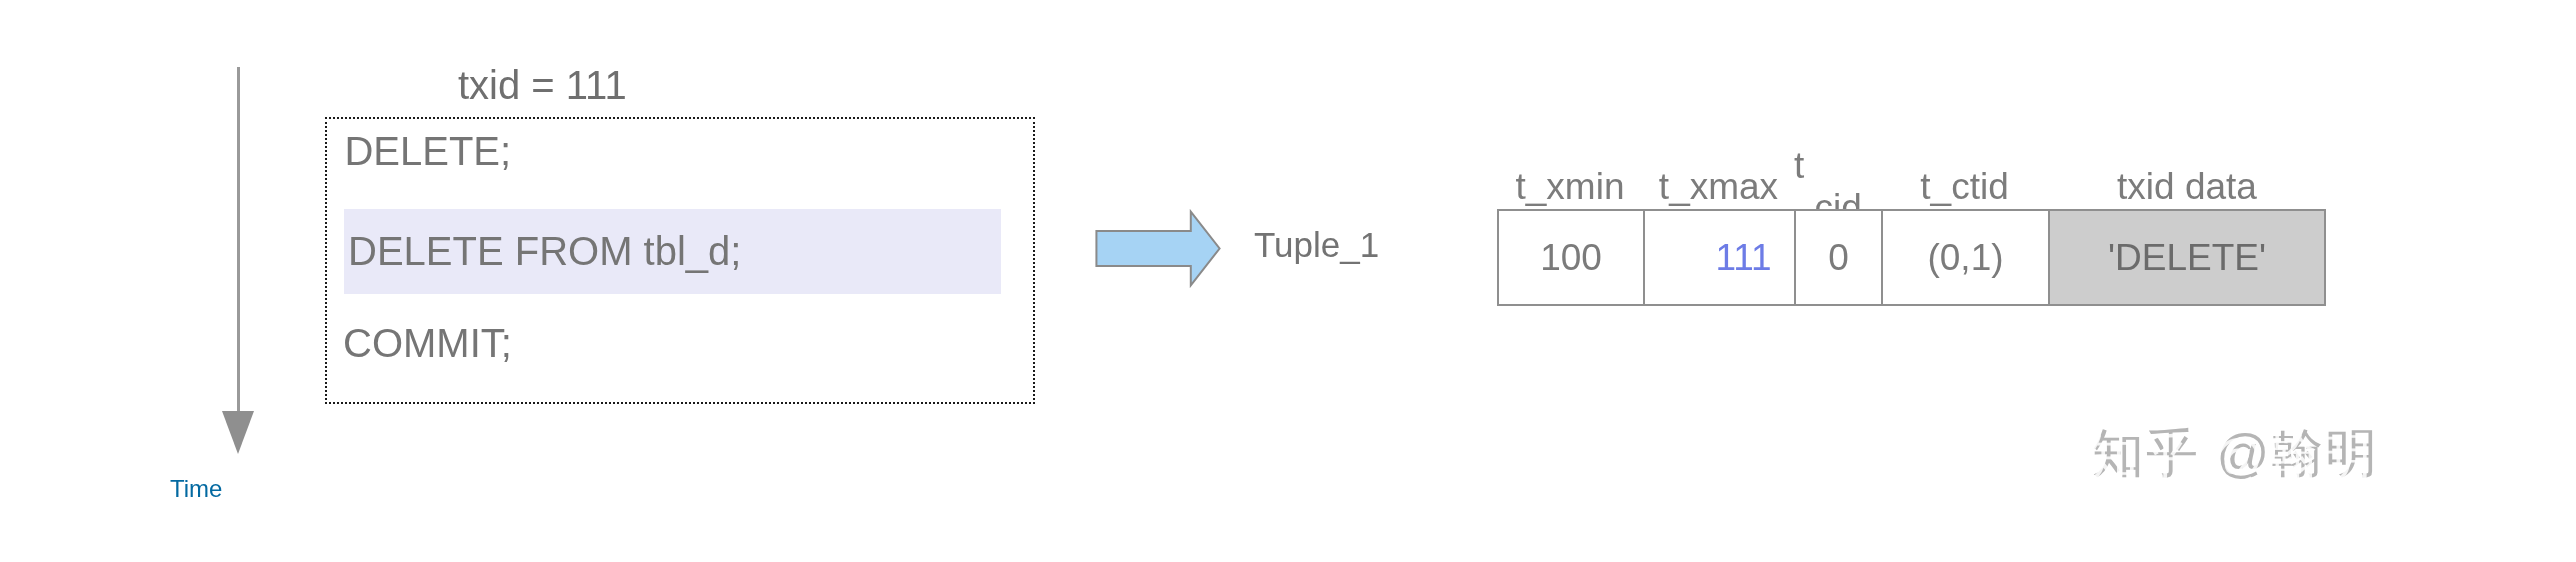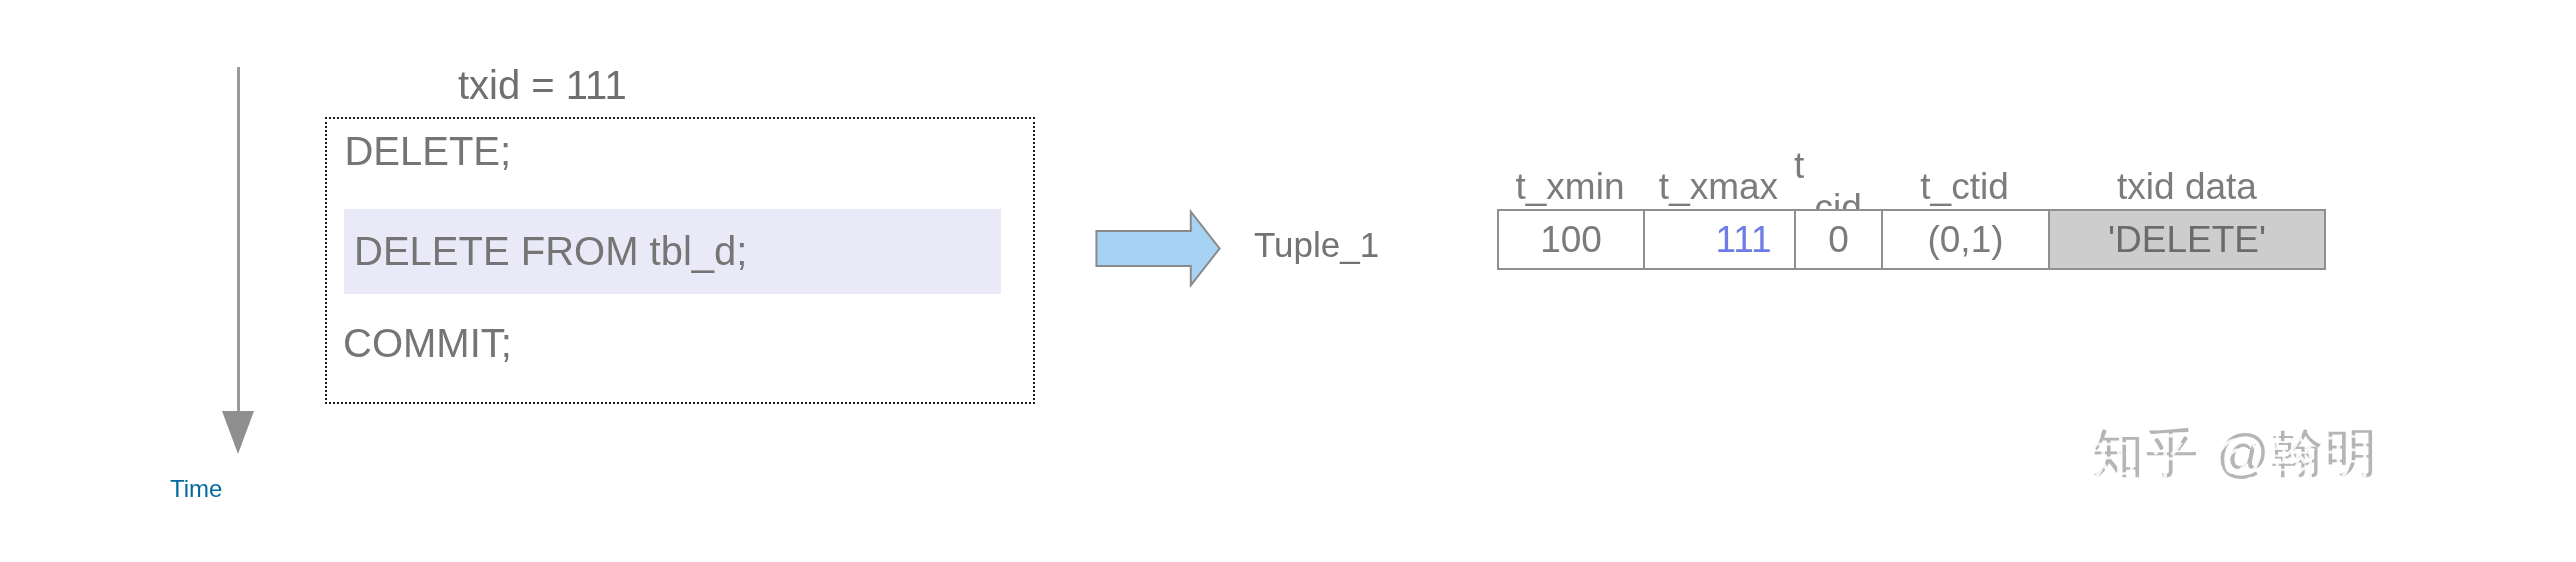--- a/index.html
+++ b/index.html
@@ -41,39 +41,39 @@
     box-sizing: border-box;
   }
   .sql-line { font-size: 40px; line-height: 47px; color: #757575; white-space: pre; }
   .sql-begin  { position: absolute; left: 17.4px; top: 9.4px;  }
   .sql-commit { position: absolute; left: 16px; top: 201px; }
   .sql-highlight {
     position: absolute; left: 17px; top: 90px;
     width: 657px; height: 85px;
     background: #e9e9f8;
     display: flex; align-items: center;
-    box-sizing: border-box; padding-left: 10px;
+    box-sizing: border-box; padding-left: 4px;
   }
 
   
   .arrow-svg { position: absolute; left: 1093px; top: 207px; }
 
   
   .tuple-label {
     position: absolute; left: 1254px; top: 221px;
     font-size: 35px; line-height: 47px; color: #737373;
   }
   .tuple-header {
     position: absolute; left: 1497px; top: 127px; width: 829px;
     display: flex; font-size: 37px; line-height: 42px; color: #7c7c7c; margin-top: 18px;
   }
   .tuple-header .hcell { display: flex; justify-content: center; align-items: center; }
   .tuple-row {
     position: absolute; left: 1497px; top: 209px;
-    width: 829px; height: 61px;
+    width: 829px; height: 97px;
     border: 2px solid #8f8f8f;
     box-sizing: border-box;
     display: flex;
     font-size: 37px; color: #7b7b7b;
     background: #ffffff;
   }
   .tuple-row .cell {
     box-sizing: border-box;
     border-right: 2px solid #8f8f8f;
     display: flex; justify-content: center; align-items: center;

